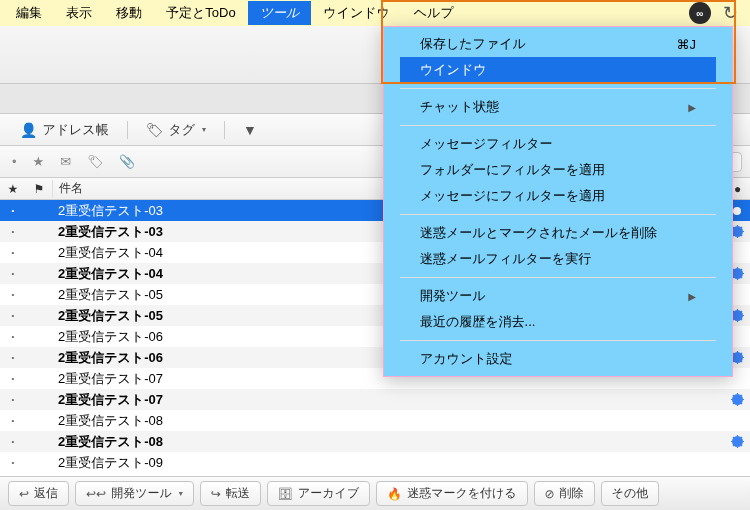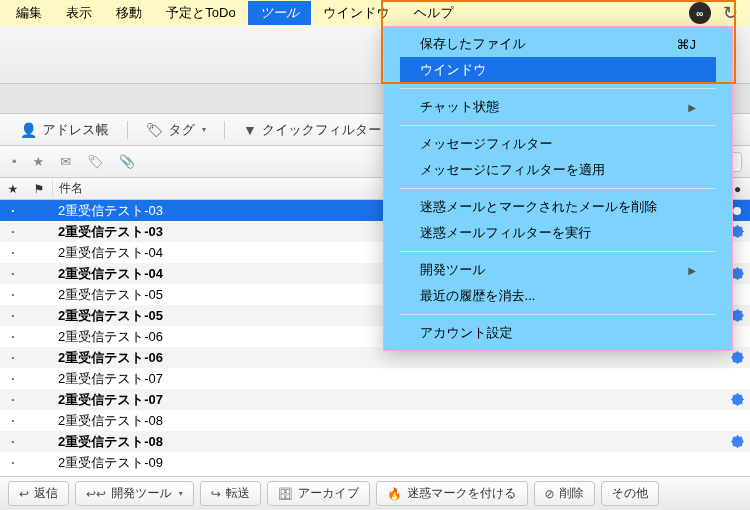--- a/index.html
+++ b/index.html
@@ -87,20 +87,23 @@
     <div class="dropdown-sep"></div>
     <div class="dropdown-item">
       <span>チャット状態</span>
       <span class="submenu-arrow">▶</span>
     </div>
     <div class="dropdown-sep"></div>
     <div class="dropdown-item">
       <span>メッセージフィルター</span>
     </div>
     <div class="dropdown-item">
+      <span>フォルダーにフィルターを適用</span>
+    </div>
+    <div class="dropdown-item">
       <span>メッセージにフィルターを適用</span>
     </div>
     <div class="dropdown-sep"></div>
     <div class="dropdown-item">
       <span>迷惑メールとマークされたメールを削除</span>
     </div>
     <div class="dropdown-item">
       <span>迷惑メールフィルターを実行</span>
     </div>
     <div class="dropdown-sep"></div>
@@ -127,21 +130,20 @@
   </div>
   <div class="vbar"></div>
   <div class="sec-btn">
     <span class="ic">🏷</span>
     <span>タグ</span>
     <span class="dd-arrow">▾</span>
   </div>
   <div class="vbar"></div>
   <div class="sec-btn">
     <span class="ic">▼</span>
-    <span>クイックフィルター</span>
   </div>
 </div>
 
 <div class="search-row">
   <div class="icon-col">
     <span>•</span>
     <span>★</span>
     <span>✉</span>
     <span>🏷</span>
     <span>📎</span>

